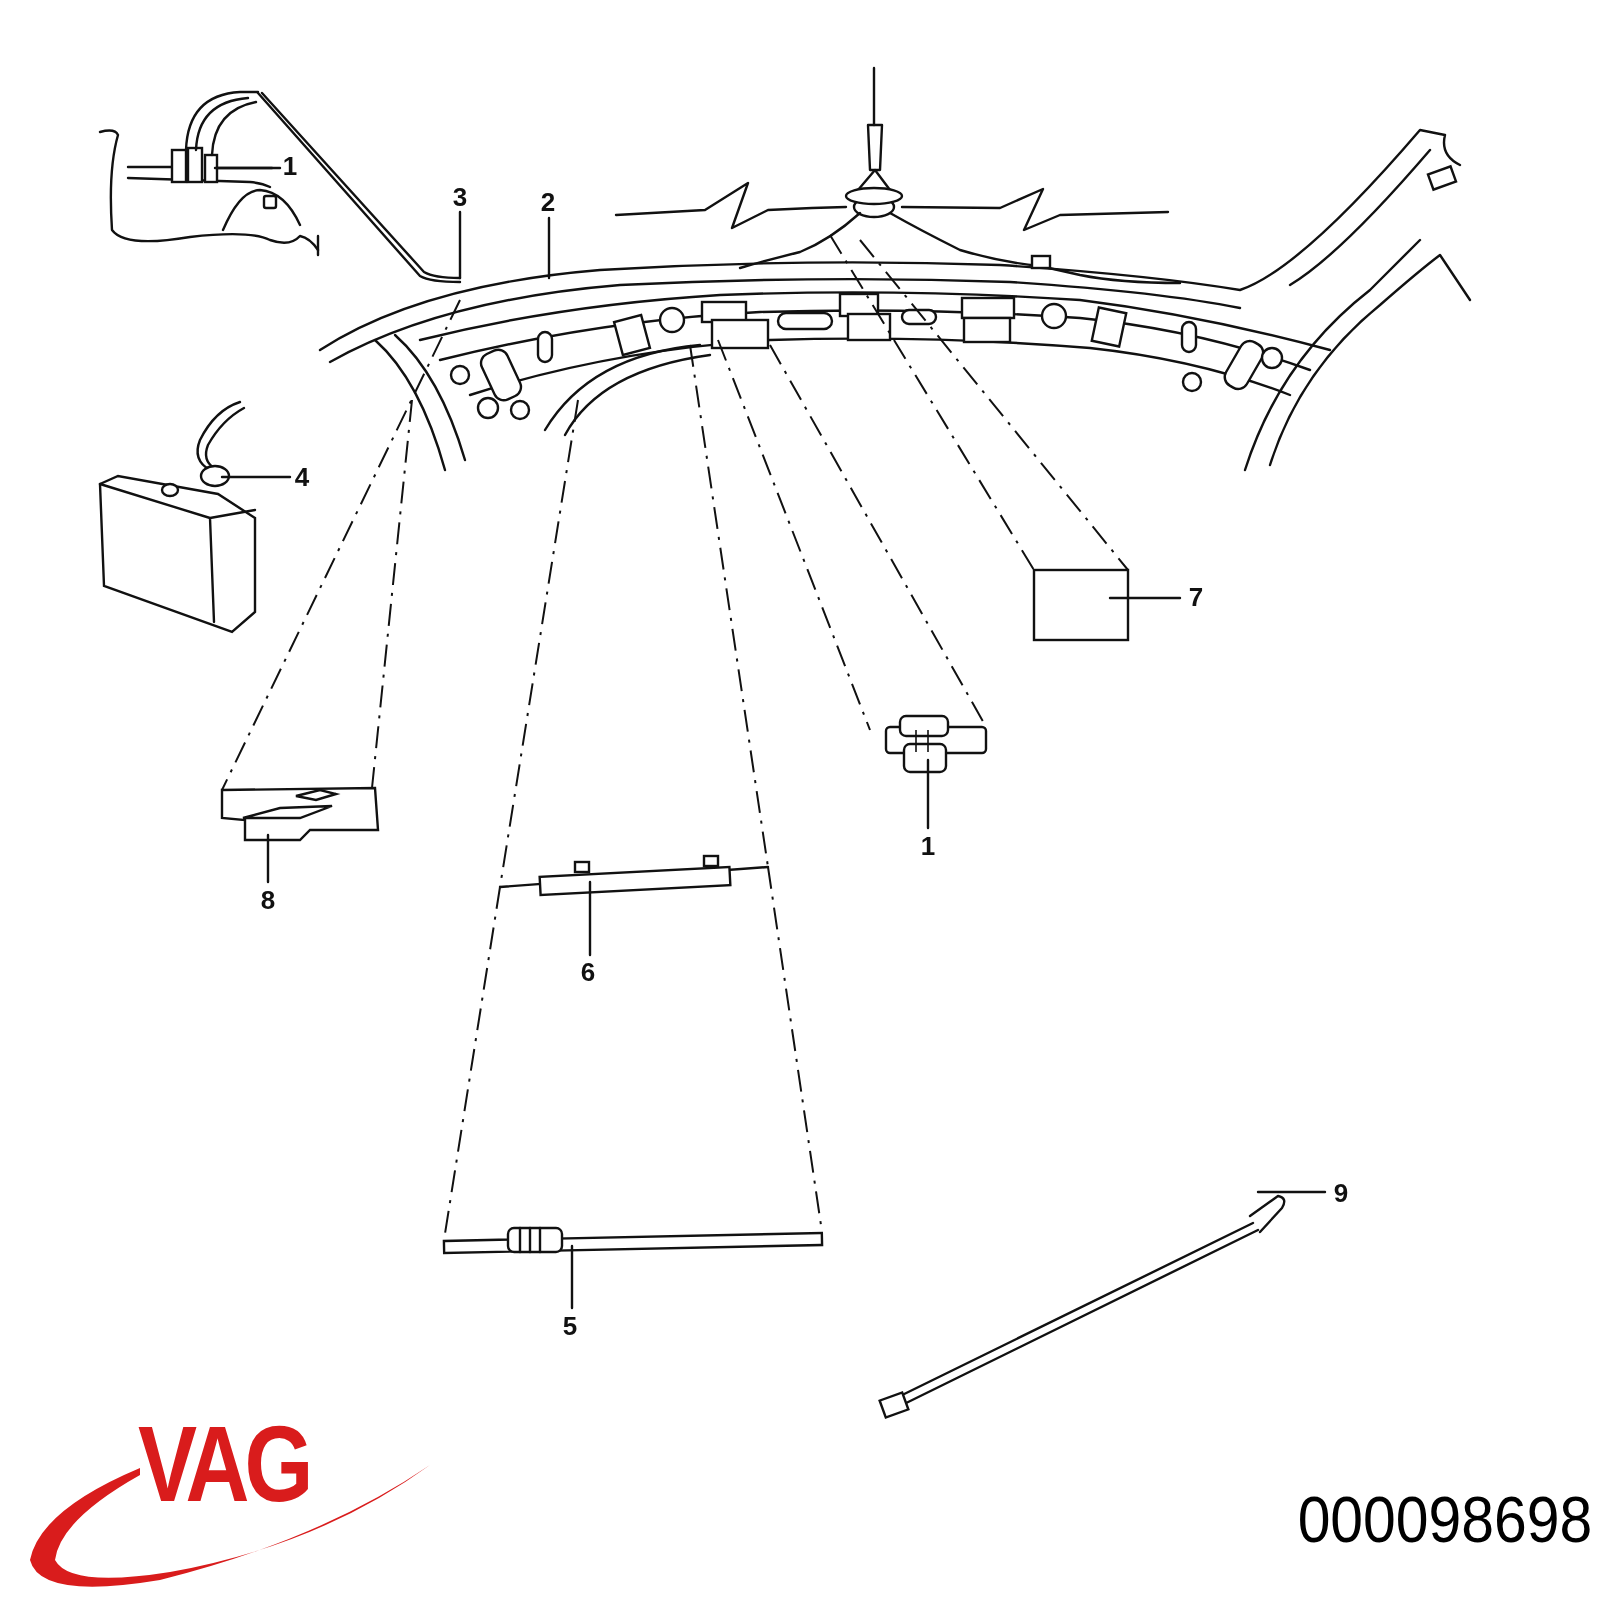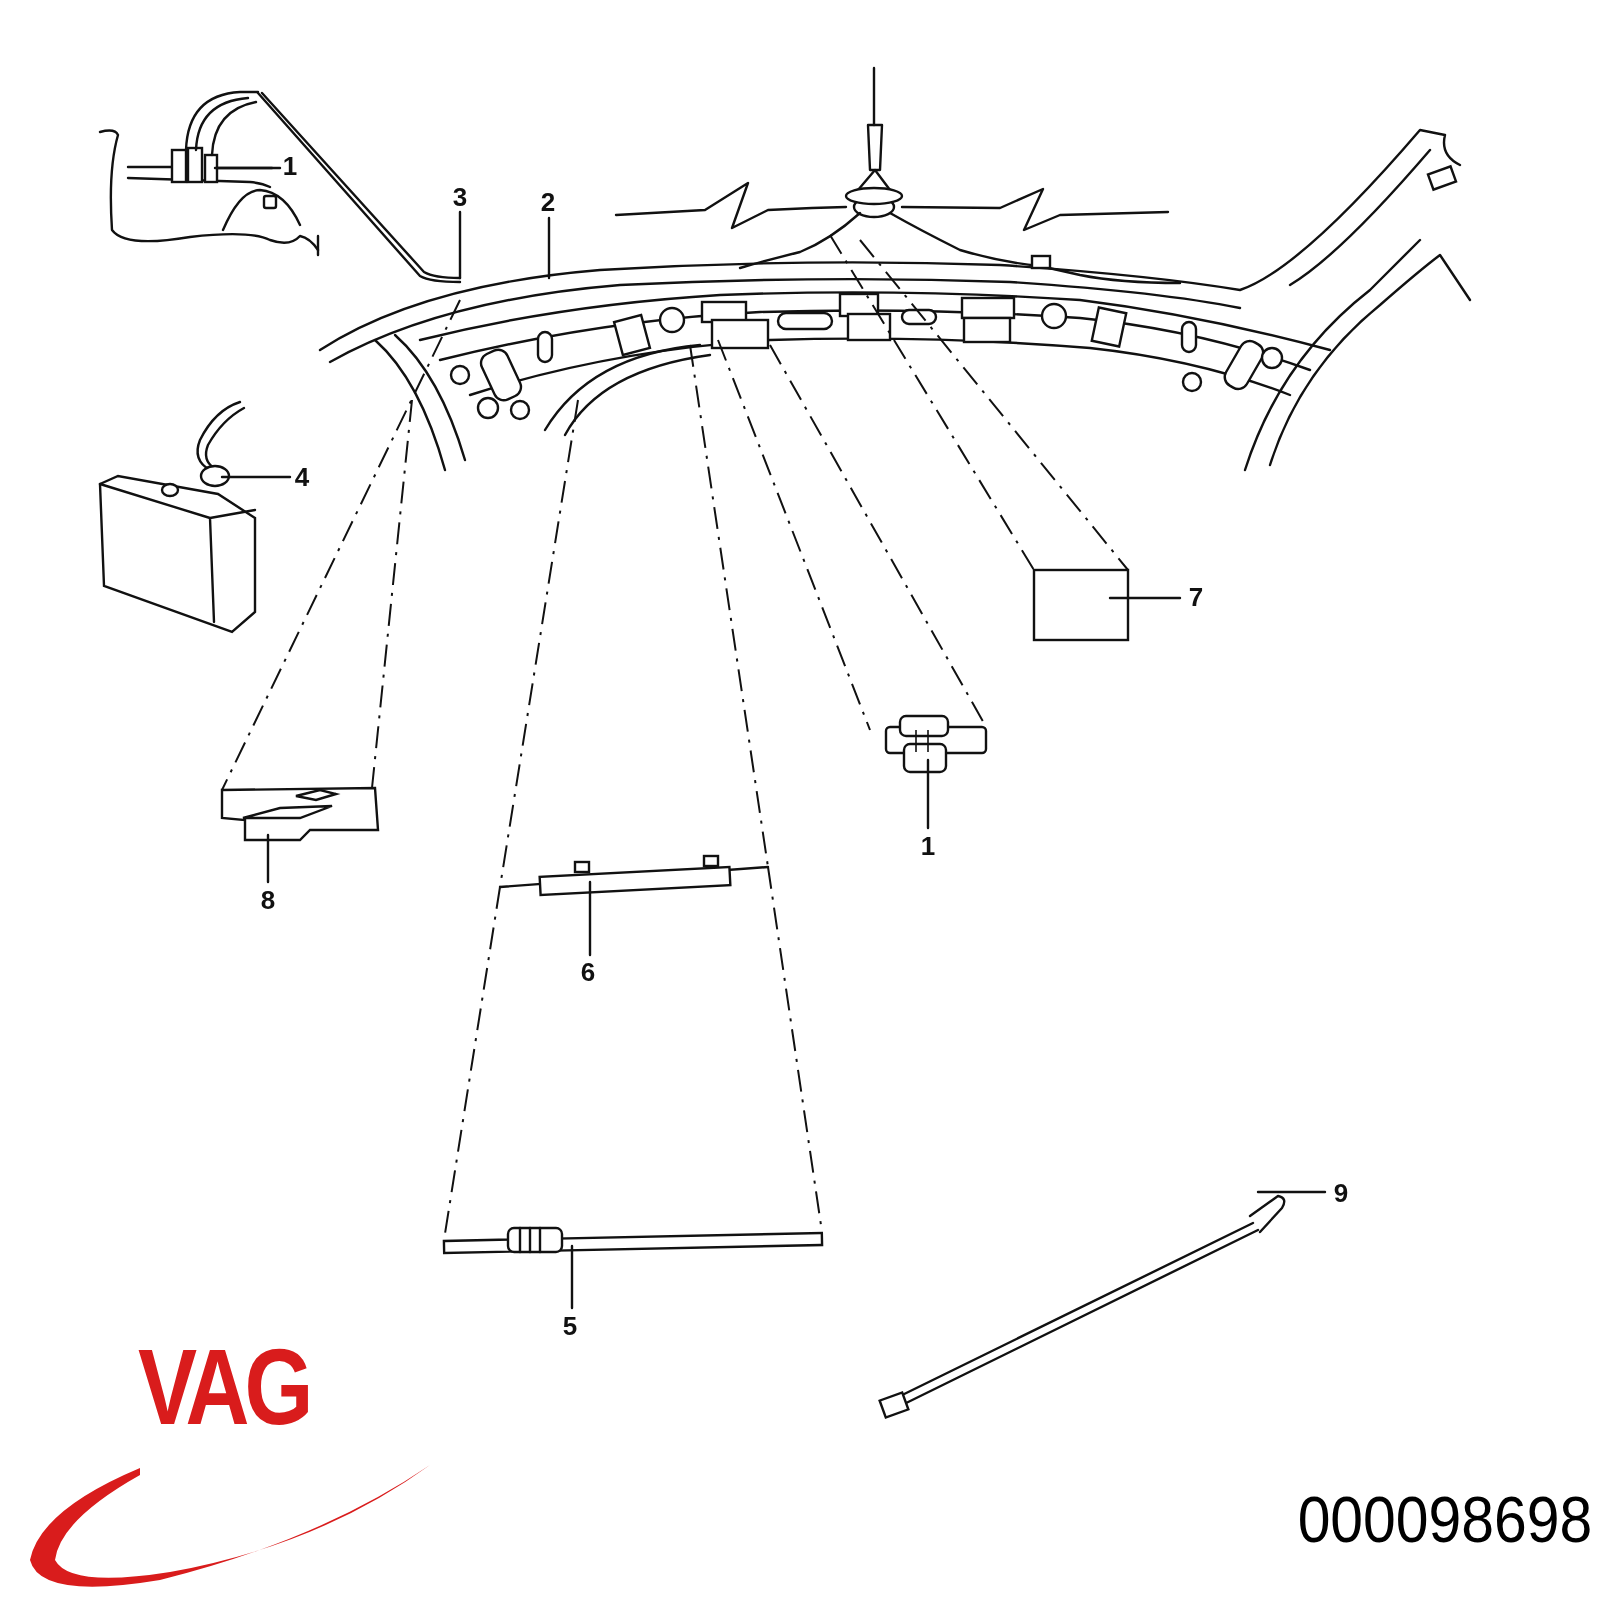--- a/index.html
+++ b/index.html
@@ -1,19 +1,19 @@
 <!DOCTYPE html>
 <html><head>
 <meta charset="utf-8">
 <style>
   html, body { margin: 0; padding: 0; background: #ffffff; }
   body { width: 1600px; height: 1600px; position: relative; overflow: hidden; font-family: "Liberation Sans", sans-serif; }
   #diagram { position: absolute; left: 0; top: 0; width: 1600px; height: 1600px; }
   .callout { position: absolute; font-family: "Liberation Sans", sans-serif; font-weight: bold; font-size: 26px; color: #111; line-height: 1; transform: translate(-50%, -50%); }
-  .brand { position: absolute; left: 20px; top: 1328px; width: 420px; height: 195px; }
+  .brand { position: absolute; left: 20px; top: 1405px; width: 420px; height: 195px; }
   .brand-text { position: absolute; left: 118px; top: 5px; font-family: "Liberation Sans", sans-serif; font-weight: bold; font-size: 108px; color: #d91c1c; letter-spacing: -6px; transform: scaleX(0.82); transform-origin: left top; line-height: 1; }
   .part-number { position: absolute; right: 8px; top: 1488px; font-family: "Liberation Sans", sans-serif; font-size: 64px; color: #000; line-height: 1; transform: scaleX(0.92); transform-origin: right top; }
   svg .ln { stroke: #111; fill: none; stroke-width: 2.4; stroke-linecap: round; stroke-linejoin: round; }
   svg .thin { stroke: #111; fill: none; stroke-width: 1.6; }
   svg .dash { stroke: #111; fill: none; stroke-width: 2; stroke-dasharray: 22 8 3 8; }
   svg .fillw { fill: #fff; stroke: #111; stroke-width: 2.4; }
 </style>
 </head>
 <body>
 

